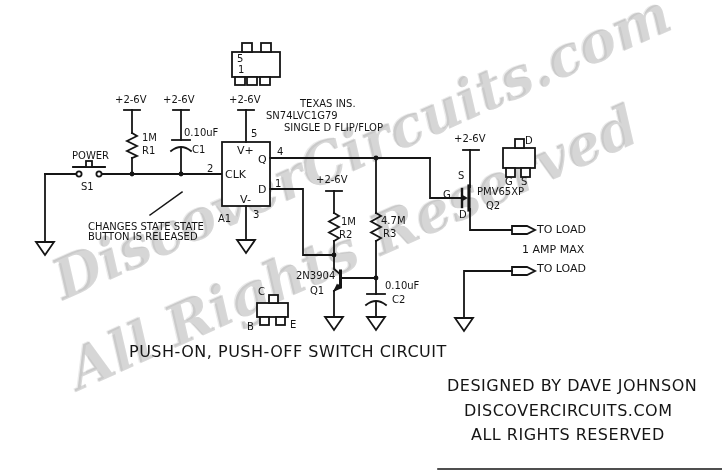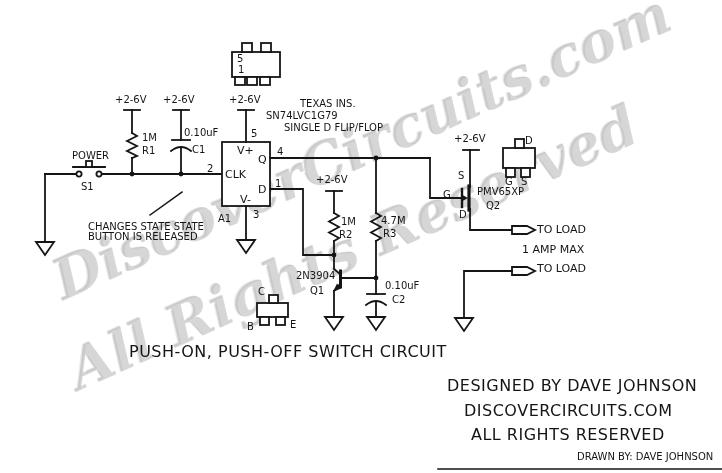--- a/index.html
+++ b/index.html
@@ -220,15 +220,14 @@
 
   <span class="t t11" style="left:537px;top:223px">TO LOAD</span>
   <span class="t t11" style="left:522px;top:243px">1 AMP MAX</span>
   <span class="t t11" style="left:537px;top:262px">TO LOAD</span>
 
   <span class="t big" style="left:129px;top:342px">PUSH-ON, PUSH-OFF SWITCH CIRCUIT</span>
 
   <span class="t big" style="left:447px;top:376px">DESIGNED BY DAVE JOHNSON</span>
   <span class="t big" style="left:464px;top:401px">DISCOVERCIRCUITS.COM</span>
   <span class="t big" style="left:471px;top:425px">ALL RIGHTS RESERVED</span>
-  <span class="t drawn" style="left:577px;top:451px">DRAWN BY: DAVE JOHNSON</span>
 
 </div>
 
 </body></html>

